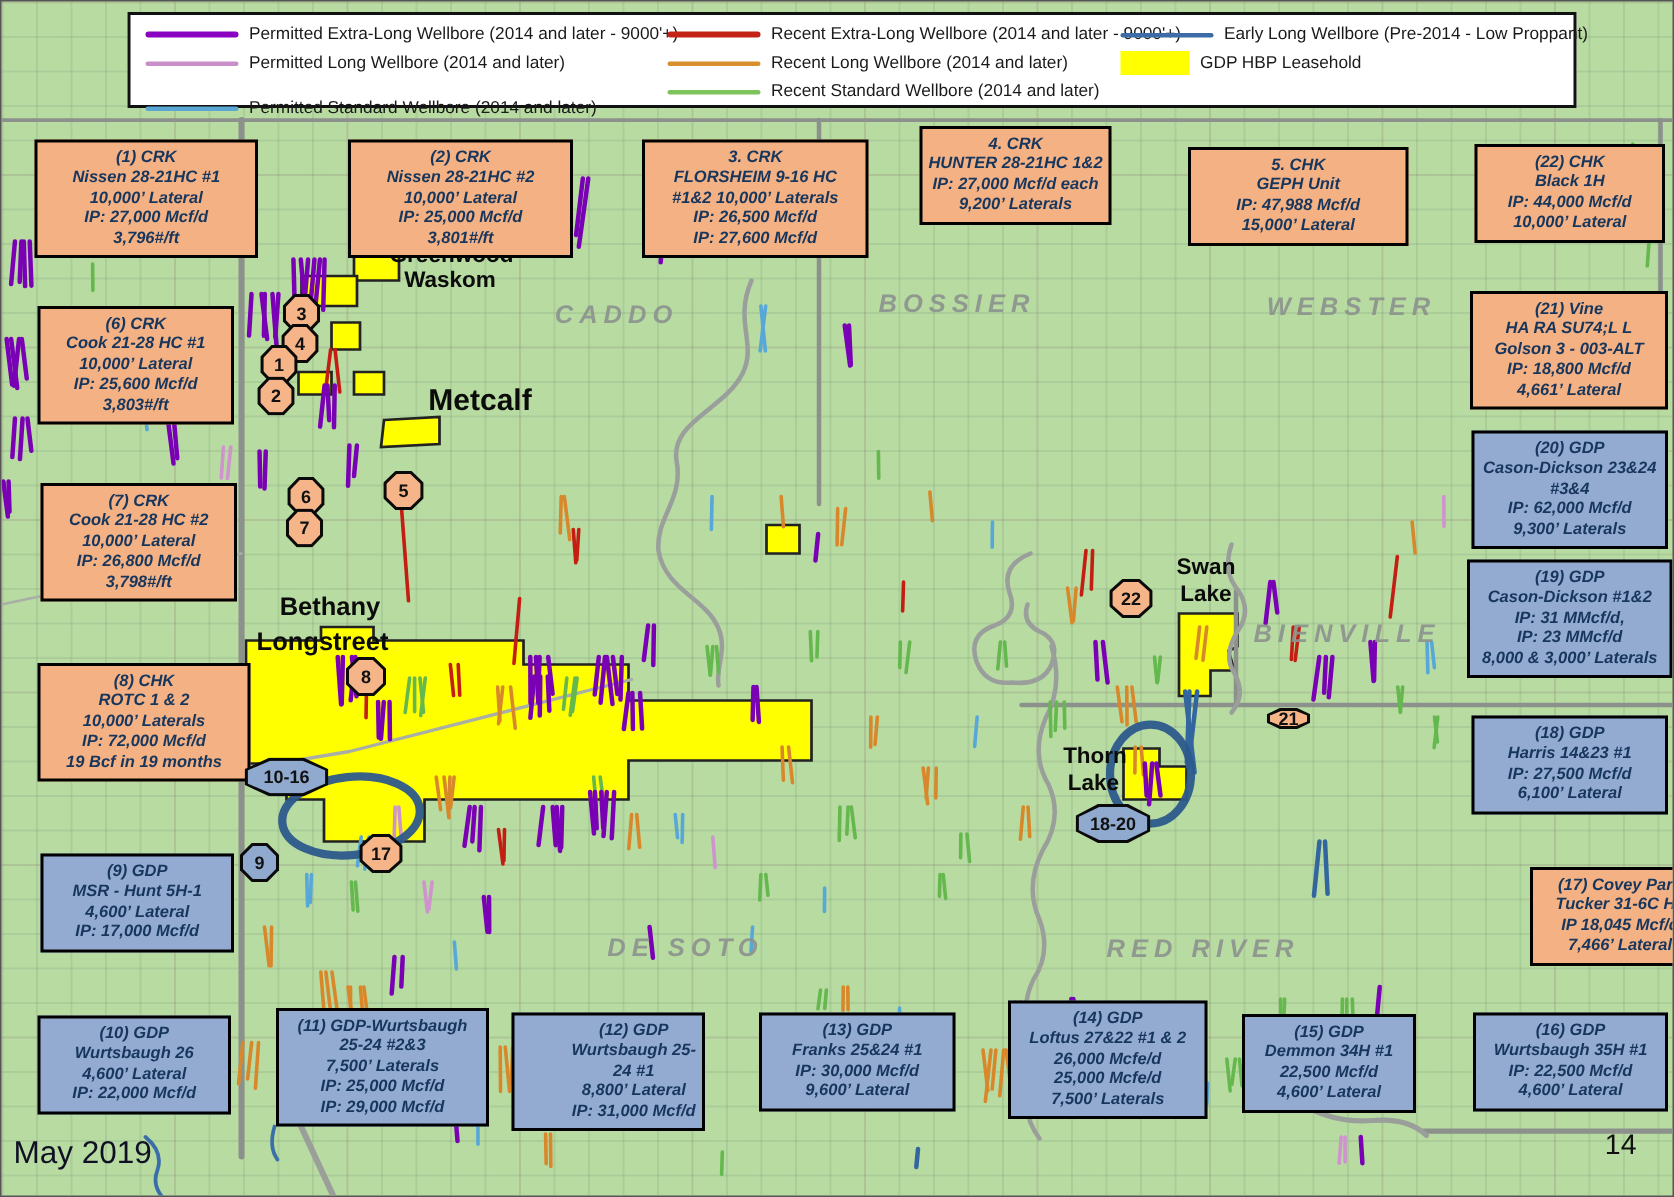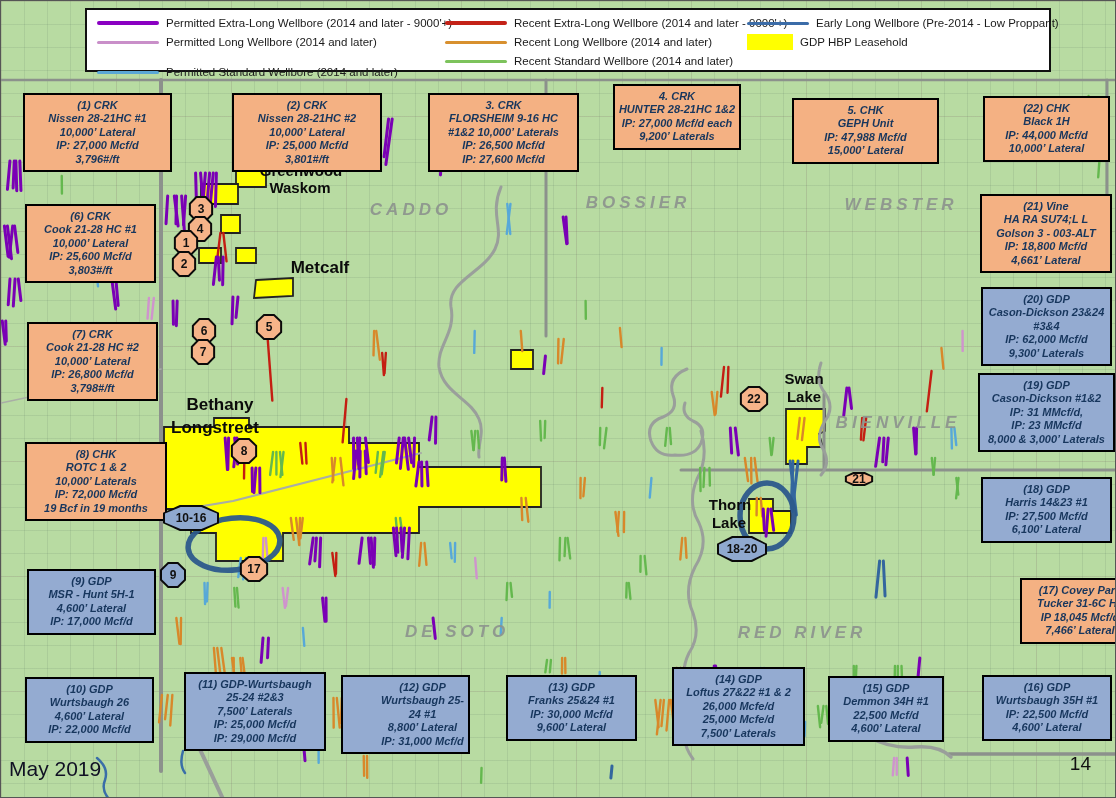--- a/index.html
+++ b/index.html
@@ -409,21 +409,21 @@
       <div class="parish" style="left: 410px; top: 209px;">CADDO</div>
       <div class="parish" style="left: 637px; top: 202px;">BOSSIER</div>
       <div class="parish" style="left: 900px; top: 204px;">WEBSTER</div>
       <div class="parish" style="left: 897px; top: 422px;">BIENVILLE</div>
       <div class="parish" style="left: 456px; top: 631px;">DE SOTO</div>
       <div class="parish" style="left: 801px; top: 632px;">RED RIVER</div>
     </div>
   <div id="town-labels">
       <div class="town" style="left: 300px; top: 169px; font-size: 15px;">Greenwood</div>
       <div class="town" style="left: 299px; top: 186px; font-size: 15px;">Waskom</div>
-      <div class="town" style="left: 319px; top: 267px; font-size: 17px;">Metcalf</div>
+      <div class="town" style="left: 319px; top: 267px; font-size: 20px;">Metcalf</div>
       <div class="town" style="left: 219px; top: 404px; font-size: 17px;">Bethany</div>
       <div class="town" style="left: 214px; top: 427px; font-size: 17px;">Longstreet</div>
       <div class="town" style="left: 803px; top: 377px; font-size: 15px;">Swan</div>
       <div class="town" style="left: 803px; top: 395px; font-size: 15px;">Lake</div>
       <div class="town" style="left: 729px; top: 503px; font-size: 15px;">Thorn</div>
       <div class="town" style="left: 728px; top: 521px; font-size: 15px;">Lake</div>
     </div>
   <div id="callouts">
       <div class="callout orange" style="left: 22px; top: 92px; width: 149px;">
         <div>(1) CRK</div>

